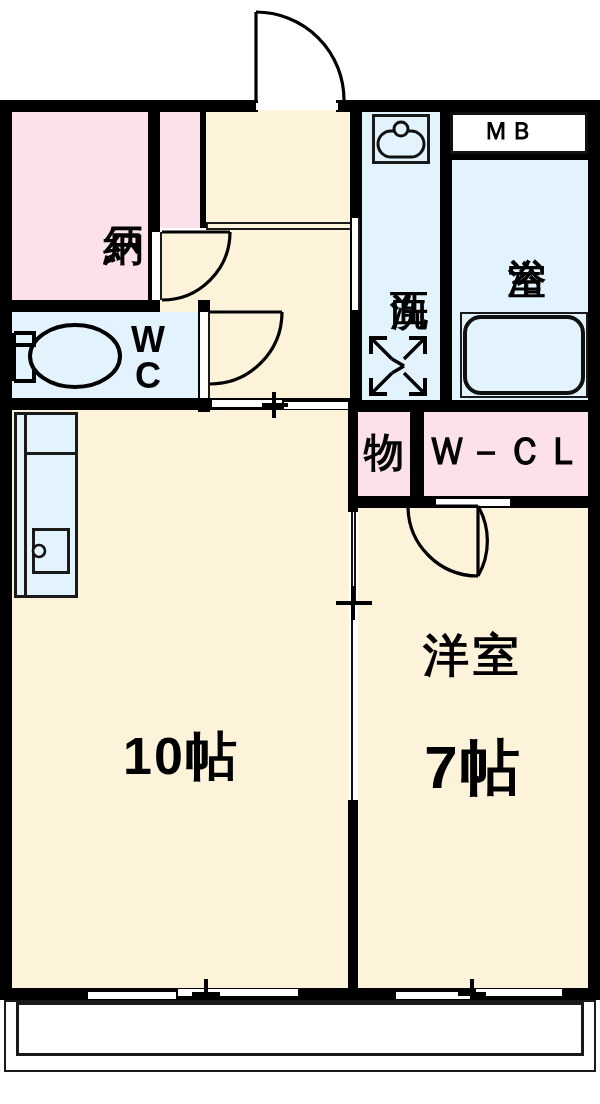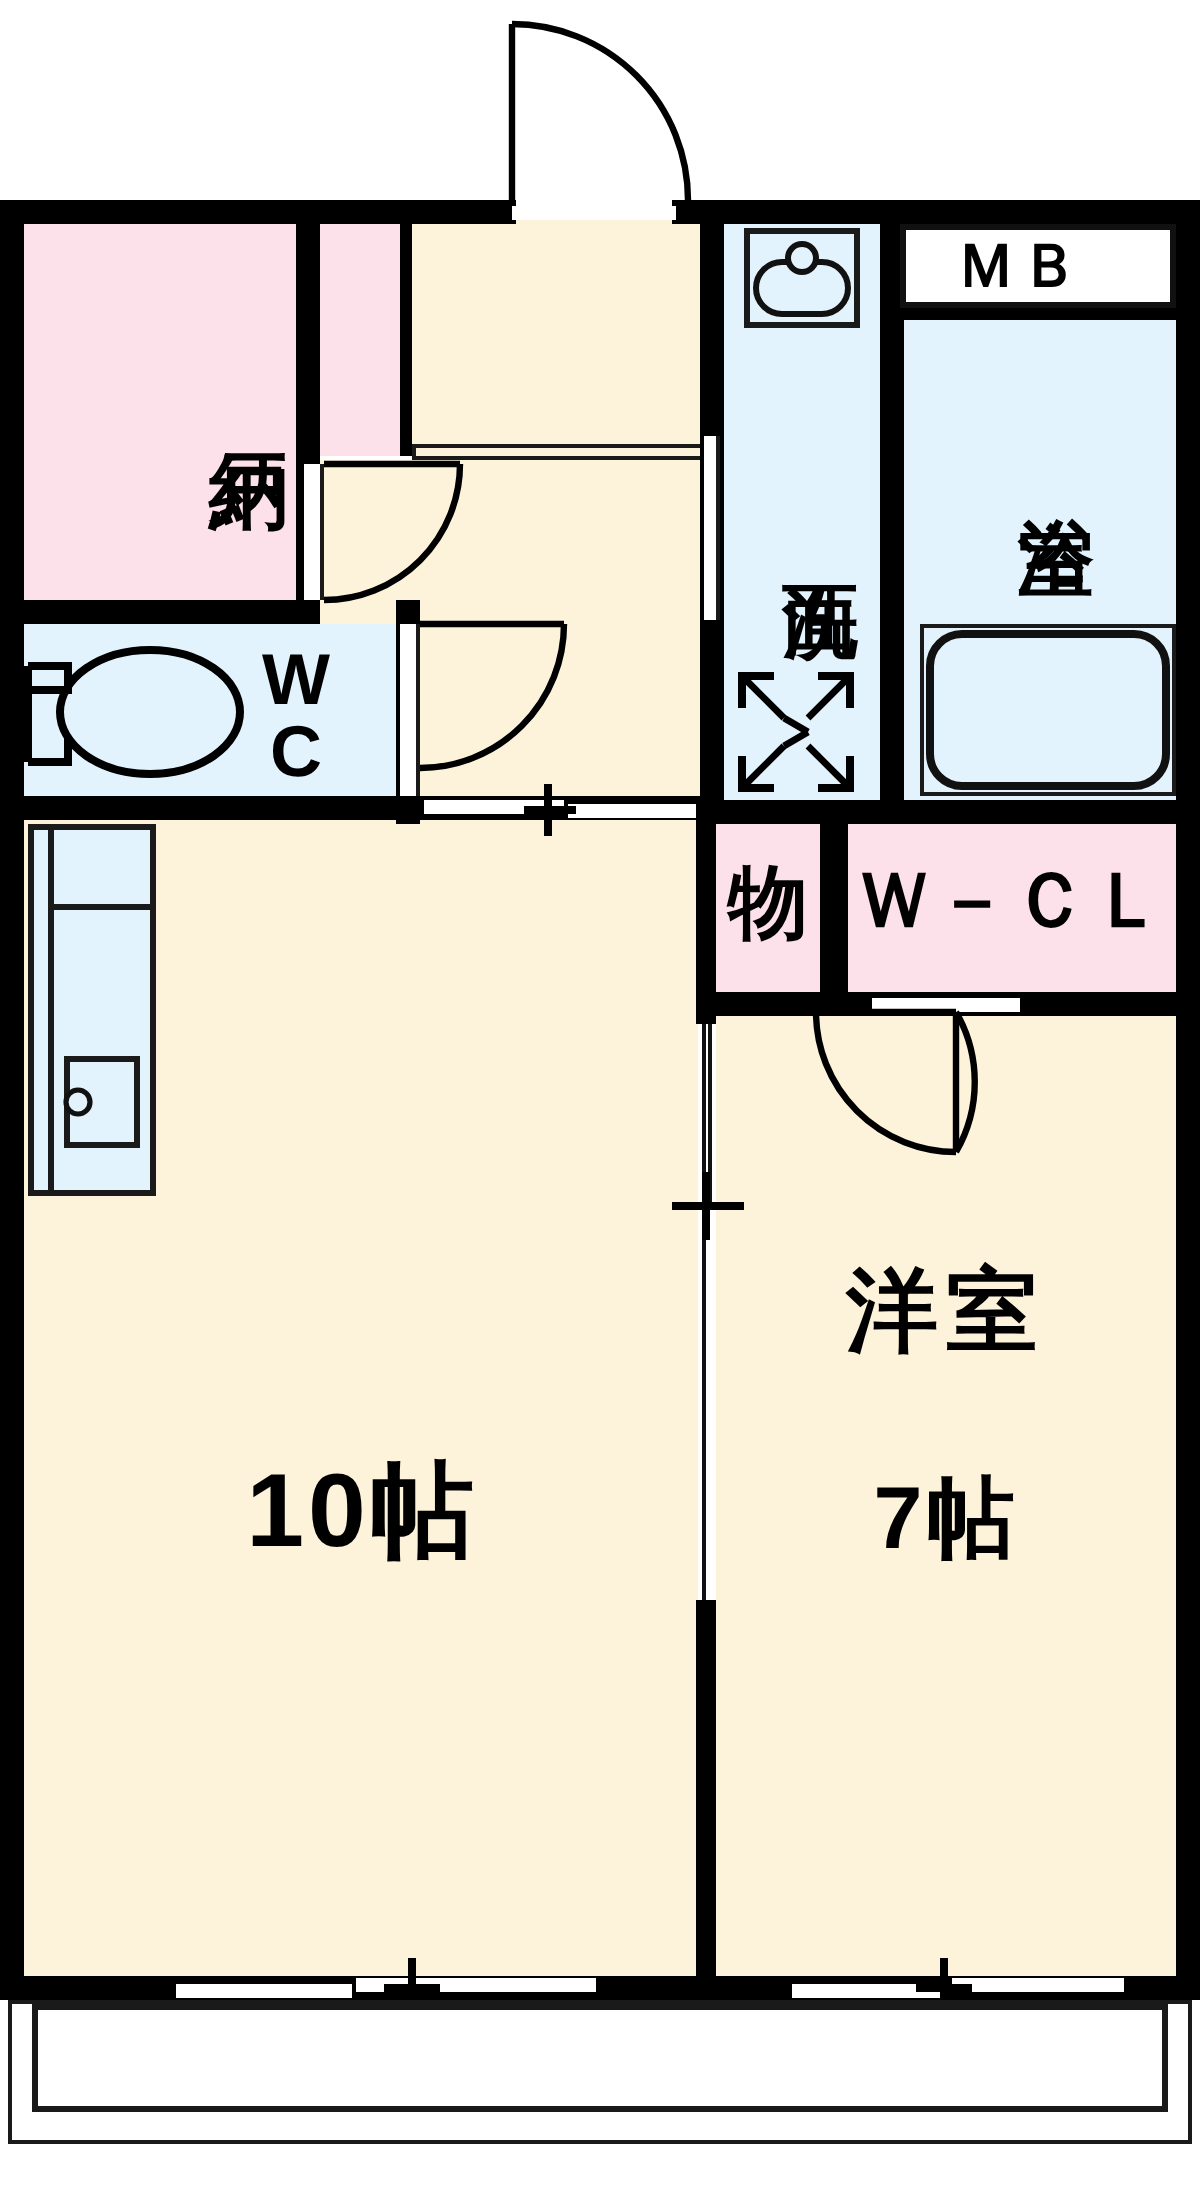--- a/index.html
+++ b/index.html
@@ -209,27 +209,27 @@
   <div class="thin" style="left:16px;top:1002px;width:568px;height:54px;background:#ffffff;border-width:3px;"></div>
 
   <div class="label" style="left:12px;top:140px;width:136px;font-size:40px;letter-spacing:0;line-height:1.22;writing-mode:vertical-rl;text-orientation:upright;height:110px;margin:0 auto;display:flex;align-items:flex-start;justify-content:center;">納戸</div>
 
 
   <div class="label" style="left:118px;top:322px;width:60px;font-size:36px;">W</div>
   <div class="label" style="left:118px;top:358px;width:60px;font-size:36px;">C</div>
 
   <div class="label" style="left:370px;top:214px;width:62px;font-size:38px;line-height:1.24;writing-mode:vertical-rl;text-orientation:upright;height:96px;display:flex;align-items:flex-start;justify-content:center;">洗面</div>
 
-  <div class="label" style="left:450px;top:119px;width:120px;font-size:30px;letter-spacing:2px;">ＭＢ</div>
+  <div class="label" style="left:450px;top:119px;width:120px;font-size:24px;letter-spacing:2px;">ＭＢ</div>
 
   <div class="label" style="left:488px;top:180px;width:62px;font-size:38px;line-height:1.24;writing-mode:vertical-rl;text-orientation:upright;height:96px;display:flex;align-items:flex-start;justify-content:center;">浴室</div>
 
   <div class="label" style="left:356px;top:432px;width:56px;font-size:40px;">物</div>
 
   <div class="label" style="left:424px;top:432px;width:164px;font-size:38px;letter-spacing:1px;">Ｗ－ＣＬ</div>
 
   <div class="label" style="left:12px;top:730px;width:338px;font-size:52px;letter-spacing:2px;">10帖</div>
 
   <div class="label" style="left:358px;top:632px;width:230px;font-size:46px;letter-spacing:4px;">洋室</div>
-  <div class="label" style="left:358px;top:738px;width:230px;font-size:44px;letter-spacing:2px;">7帖</div>
+  <div class="label" style="left:358px;top:738px;width:230px;font-size:60px;letter-spacing:2px;">7帖</div>
 
 
 </div>
 
 </body></html>

